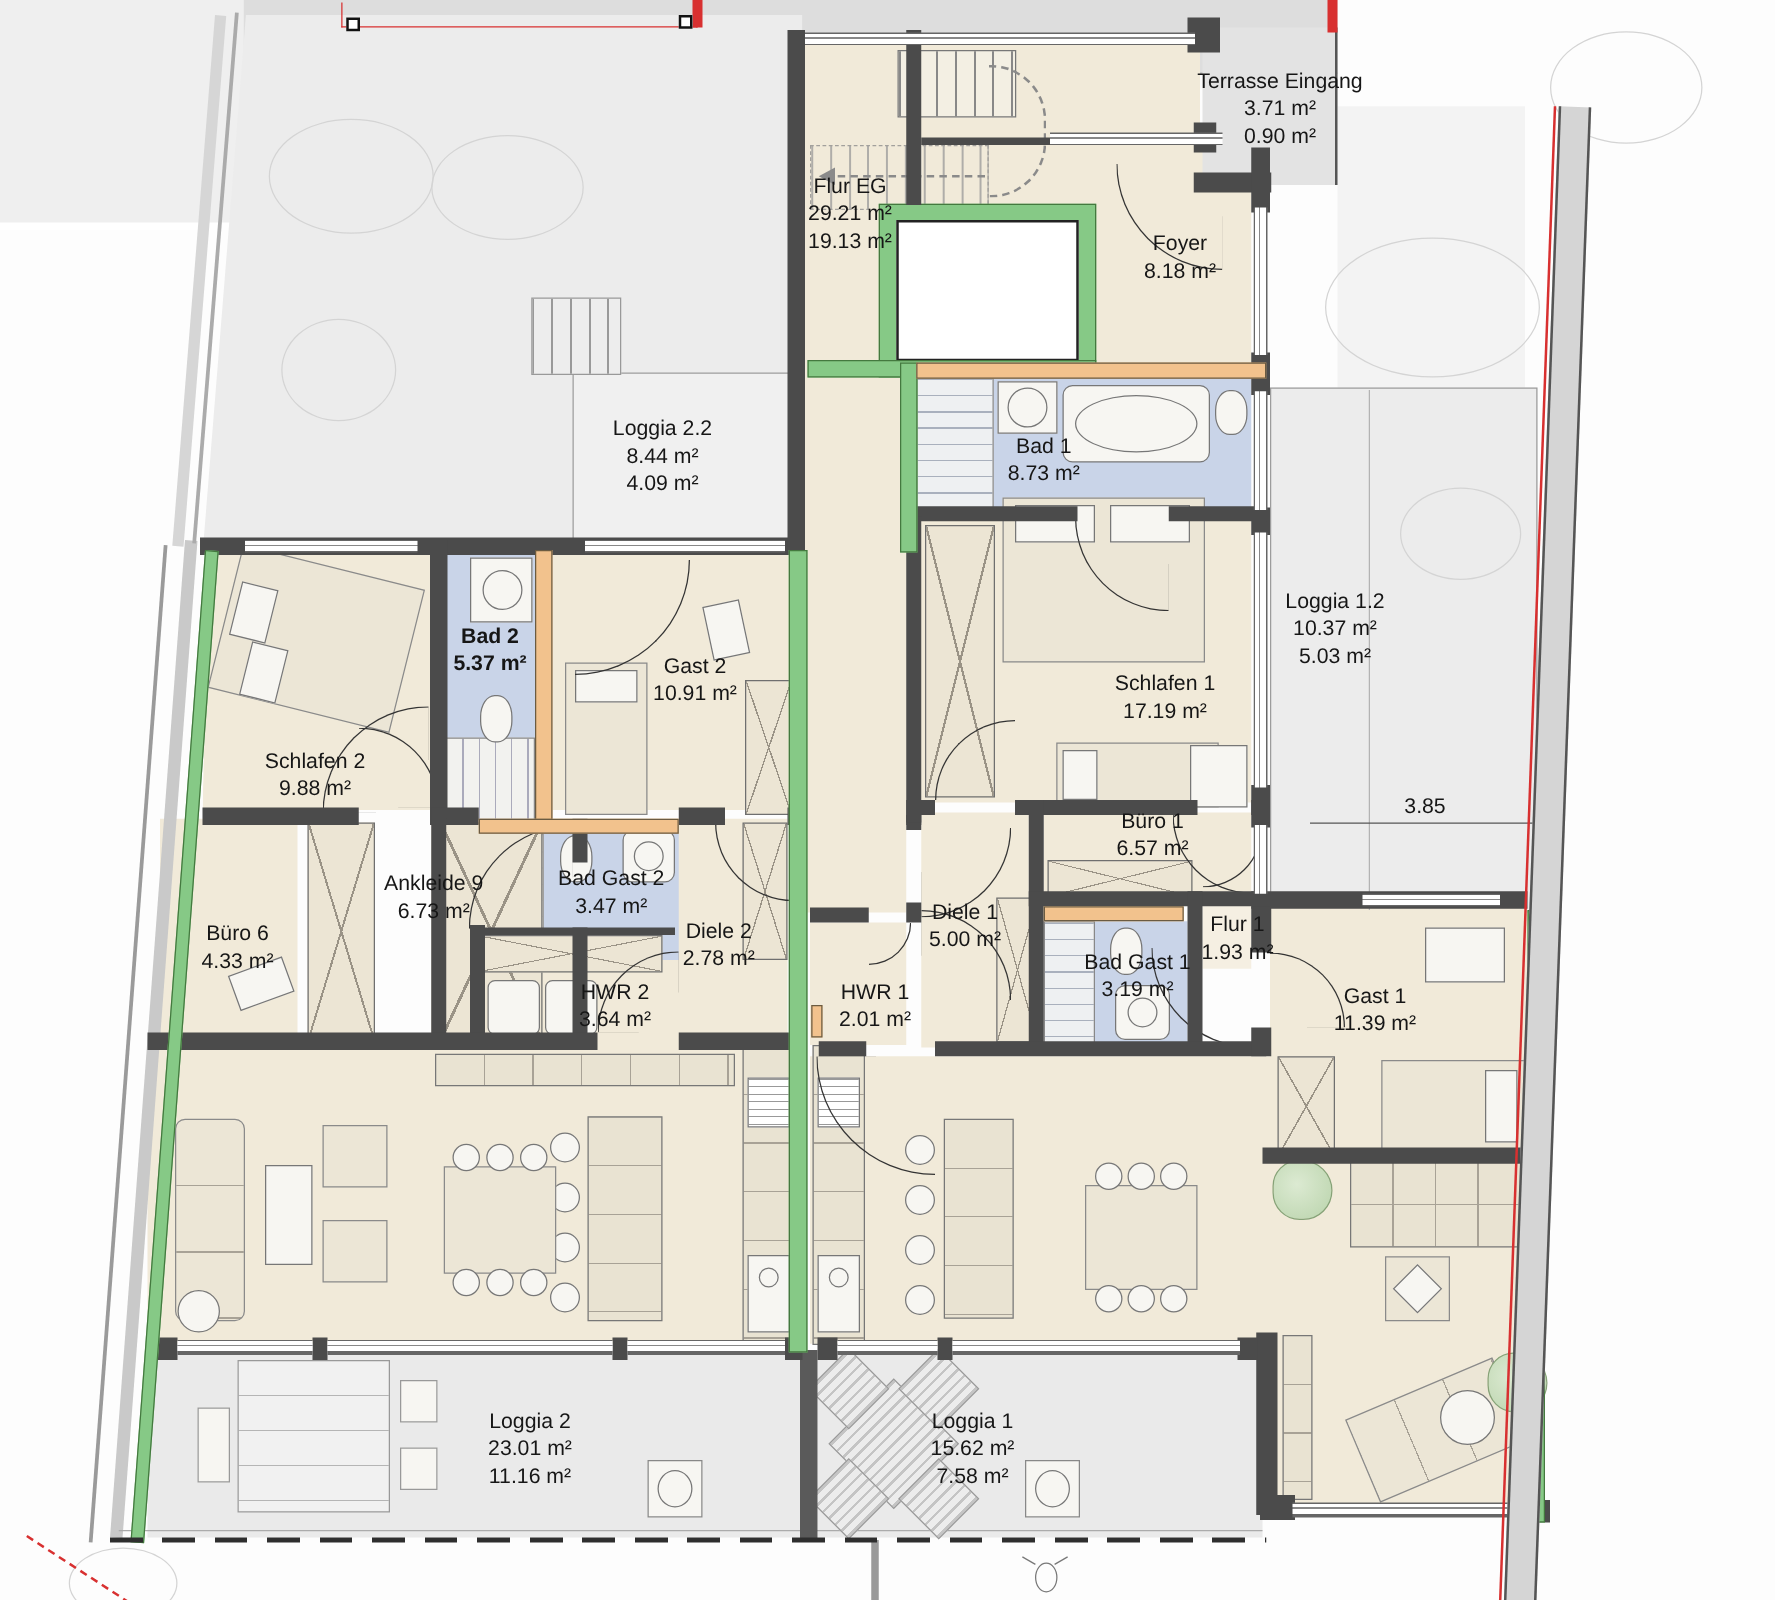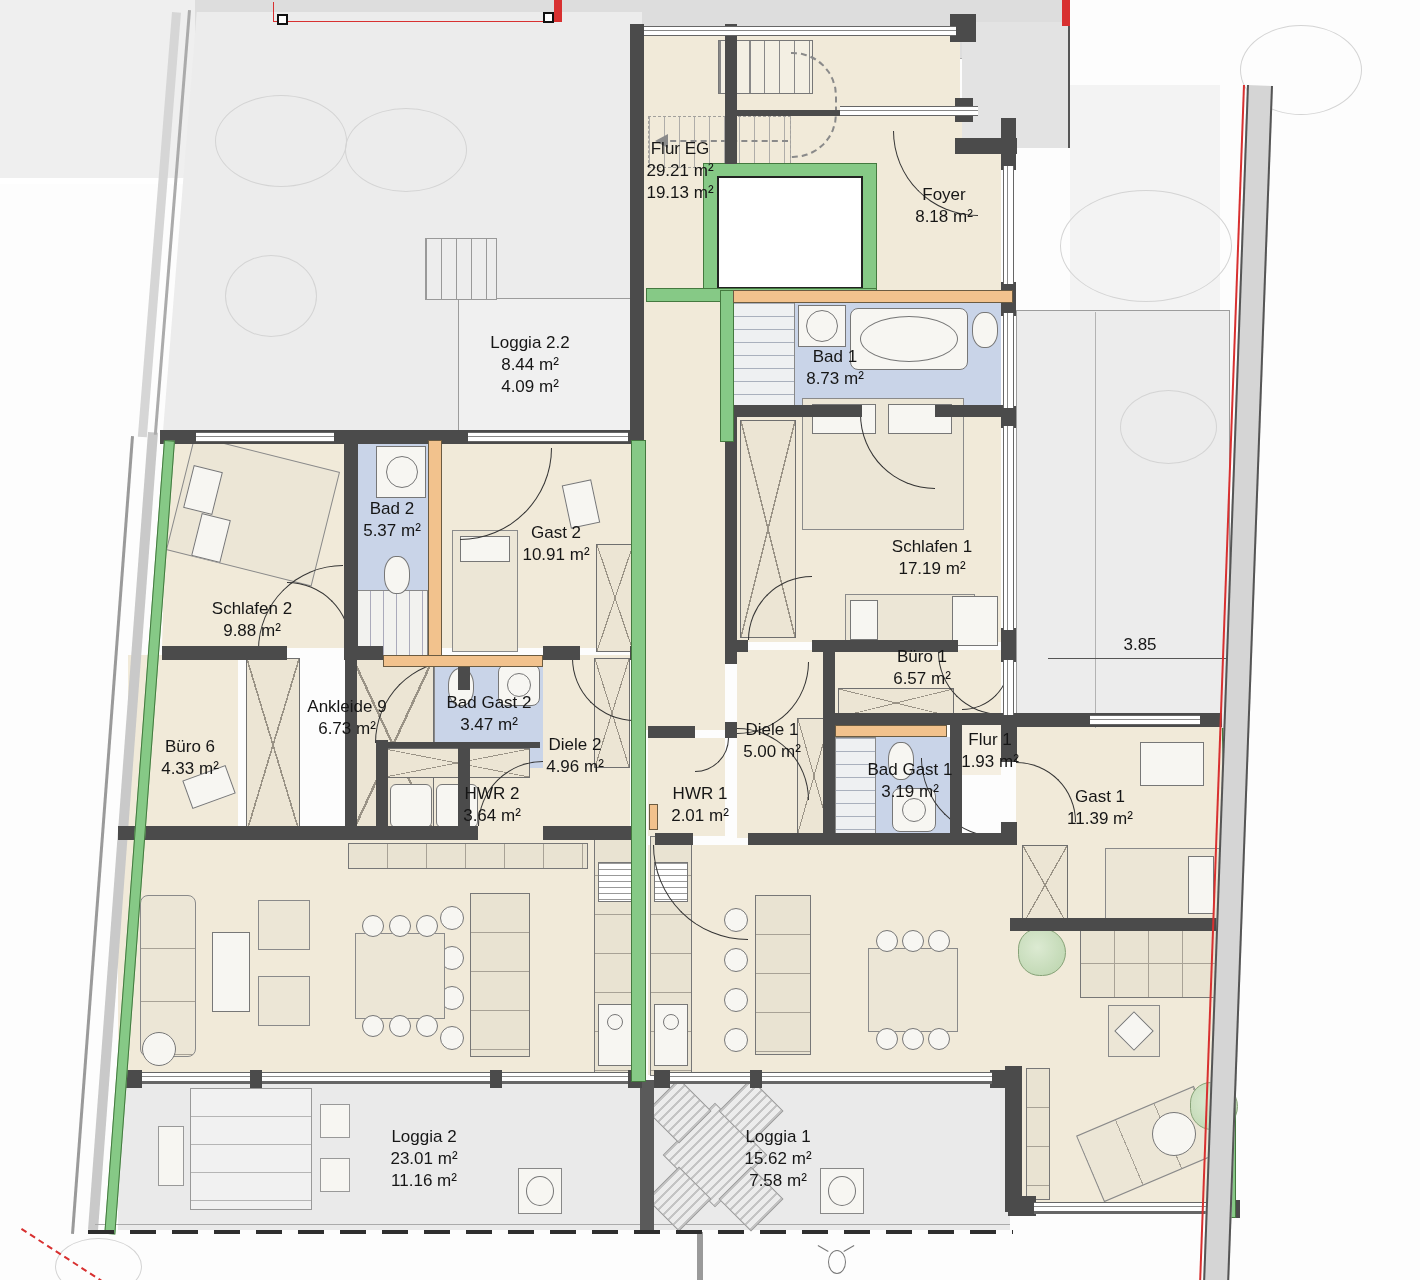--- a/index.html
+++ b/index.html
@@ -346,41 +346,51 @@
 
   <div class="abs" style="left:828px;top:1250px;width:16px;height:22px;border:1.4px solid #777;border-radius:50%;z-index:12;"></div>
   <div class="abs" style="left:843px;top:1248px;width:12px;height:1.4px;background:#777;transform:rotate(-30deg);z-index:12;"></div>
   <div class="abs" style="left:817px;top:1248px;width:12px;height:1.4px;background:#777;transform:rotate(30deg);z-index:12;"></div>
 
   <div class="lbl" style="left:600px;top:138px;width:160px;">
     <span class="l">Flur EG</span>
     <span class="l">29.21 m²</span>
     <span class="l">19.13 m²</span>
   </div>
+  <div class="lbl" style="left:944px;top:54px;width:160px;">
+    <span class="l">Terrasse Eingang</span>
+    <span class="l">3.71 m²</span>
+    <span class="l">0.90 m²</span>
+  </div>
   <div class="lbl" style="left:864px;top:184px;width:160px;">
     <span class="l">Foyer</span>
     <span class="l">8.18 m²</span>
   </div>
   <div class="lbl" style="left:450px;top:332px;width:160px;">
     <span class="l">Loggia 2.2</span>
     <span class="l">8.44 m²</span>
     <span class="l">4.09 m²</span>
   </div>
   <div class="lbl" style="left:755px;top:346px;width:160px;">
     <span class="l">Bad 1</span>
     <span class="l">8.73 m²</span>
   </div>
-  <div class="lbl" style="left:312px;top:498px;width:160px;">
+  <div class="lbl" style="left:312px;top:498px;width:160px;font-weight:bold;">
     <span class="l">Bad 2</span>
     <span class="l">5.37 m²</span>
   </div>
   <div class="lbl" style="left:476px;top:522px;width:160px;">
     <span class="l">Gast 2</span>
     <span class="l">10.91 m²</span>
   </div>
+  <div class="lbl" style="left:988px;top:470px;width:160px;">
+    <span class="l">Loggia 1.2</span>
+    <span class="l">10.37 m²</span>
+    <span class="l">5.03 m²</span>
+  </div>
   <div class="lbl" style="left:852px;top:536px;width:160px;">
     <span class="l">Schlafen 1</span>
     <span class="l">17.19 m²</span>
   </div>
   <div class="lbl" style="left:172px;top:598px;width:160px;">
     <span class="l">Schlafen 2</span>
     <span class="l">9.88 m²</span>
   </div>
   <div class="lbl" style="left:842px;top:646px;width:160px;">
     <span class="l">Büro 1</span>
@@ -396,21 +406,21 @@
   <div class="lbl" style="left:409px;top:692px;width:160px;">
     <span class="l">Bad Gast 2</span>
     <span class="l">3.47 m²</span>
   </div>
   <div class="lbl" style="left:110px;top:736px;width:160px;">
     <span class="l">Büro 6</span>
     <span class="l">4.33 m²</span>
   </div>
   <div class="lbl" style="left:495px;top:734px;width:160px;">
     <span class="l">Diele 2</span>
-    <span class="l">4.96 m²</span>
+    <span class="l">2.78 m²</span>
   </div>
   <div class="lbl" style="left:692px;top:719px;width:160px;">
     <span class="l">Diele 1</span>
     <span class="l">5.00 m²</span>
   </div>
   <div class="lbl" style="left:910px;top:729px;width:160px;">
     <span class="l">Flur 1</span>
     <span class="l">1.93 m²</span>
   </div>
   <div class="lbl" style="left:830px;top:759px;width:160px;">

